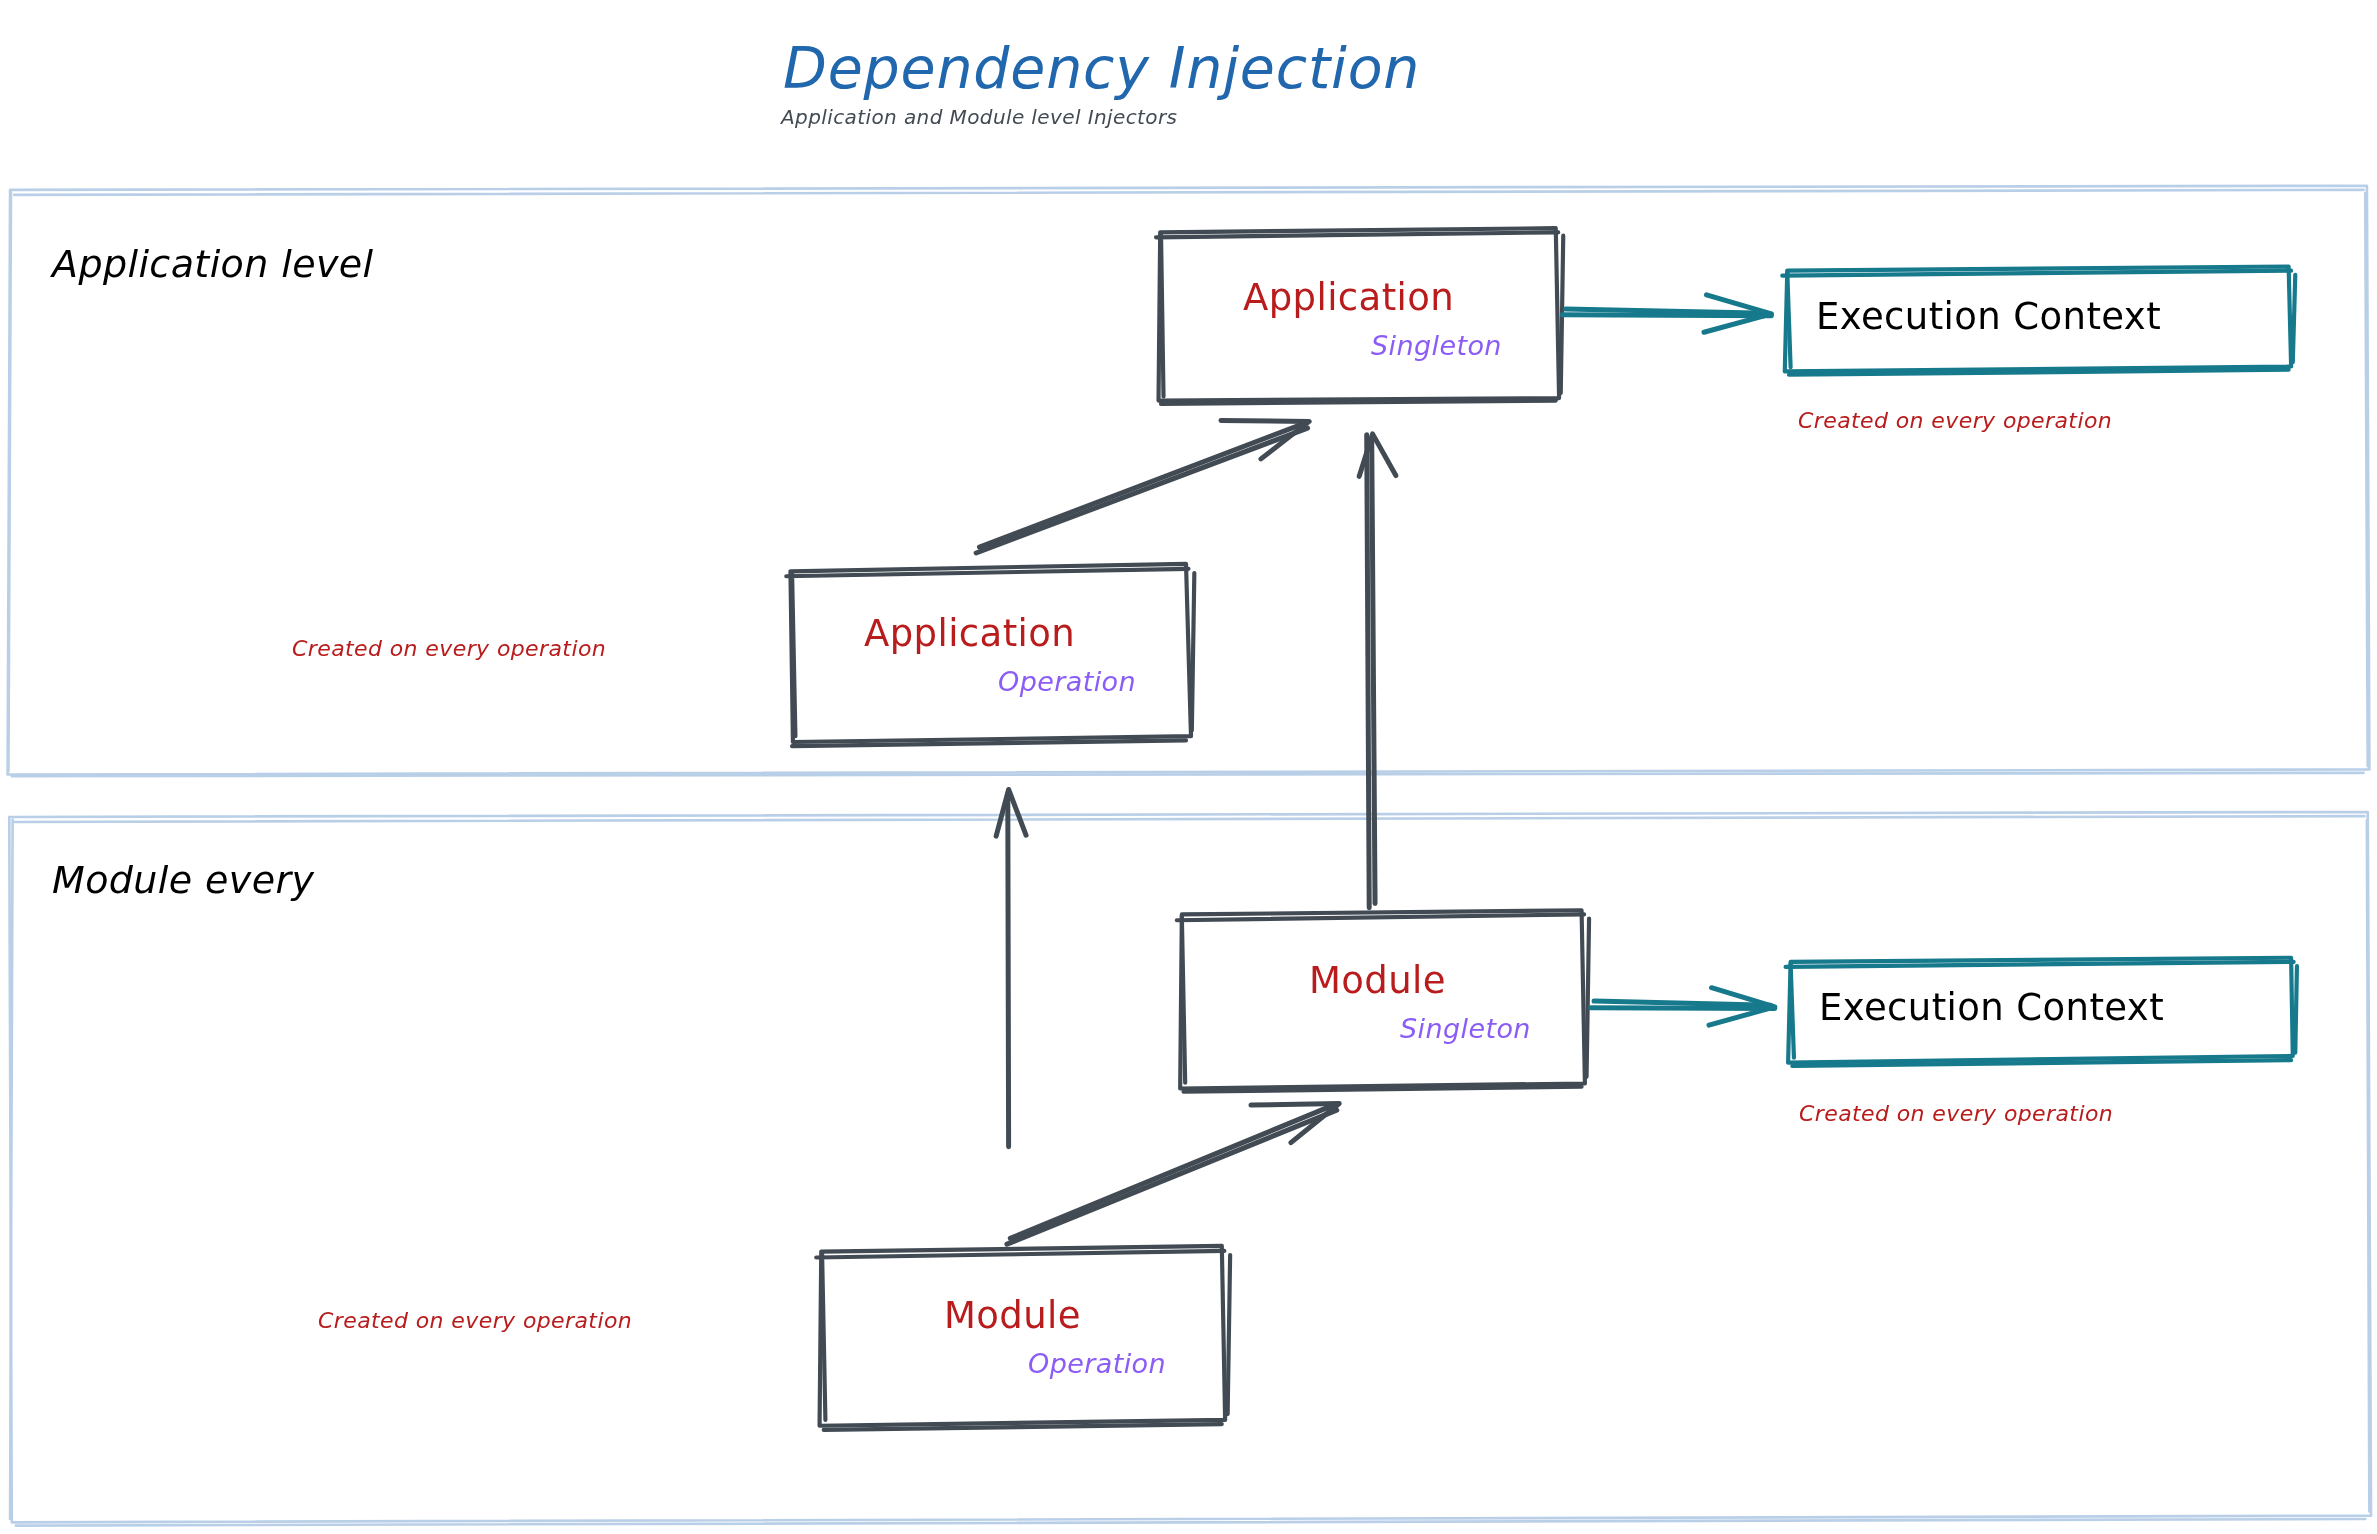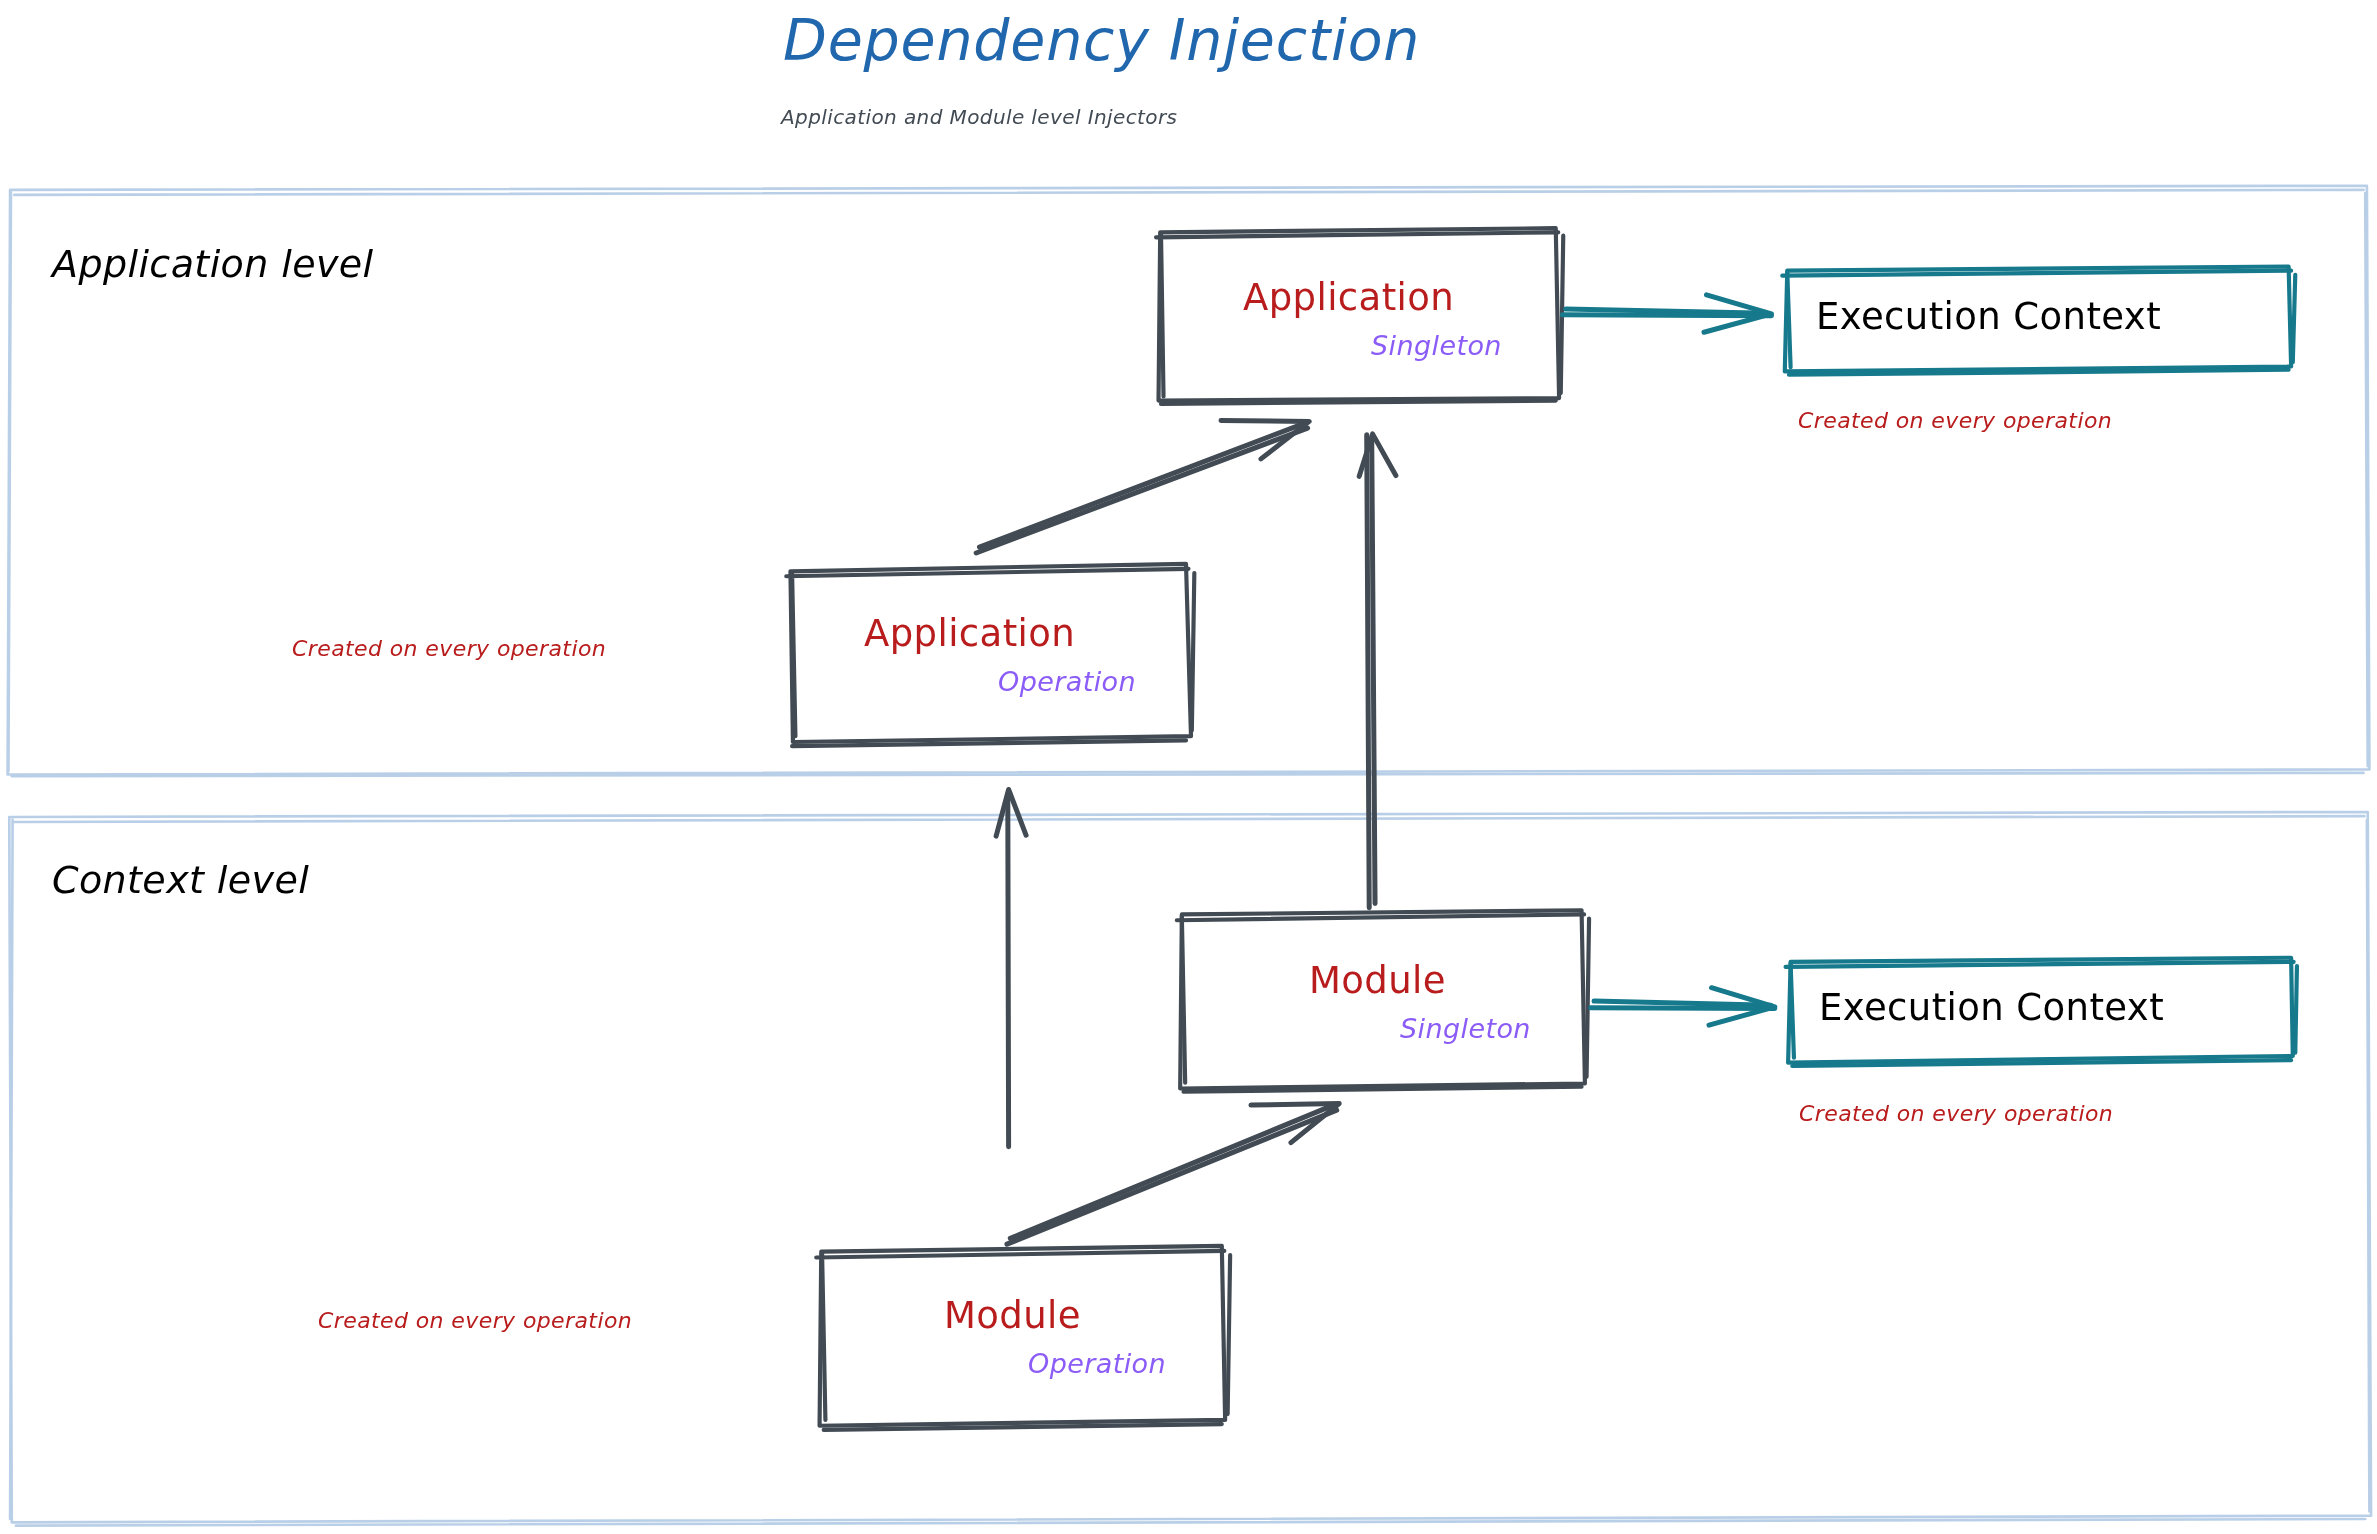--- a/index.html
+++ b/index.html
@@ -26,20 +26,21 @@
     position: absolute;
     white-space: nowrap;
     font-family: "DejaVu Sans", sans-serif;
   }
   .title-main {
     font-size: 57px;
     color: #2167ad;
     font-weight: 400;
     letter-spacing: 0.8px;
     font-style: italic;
+    margin-top: 28px;
   }
   .title-sub {
     font-size: 20px;
     color: #424b54;
     letter-spacing: 0.4px;
     font-style: italic;
   }
   .section-label {
     font-size: 38px;
     color: #000000;
@@ -154,21 +155,21 @@
       <path d="M 1209 1494 L 1605 1333"></path>
       <path d="M 1502 1327 L 1608 1325 L 1550 1372"></path>
     </g>
   </svg>
 
   <div class="txt title-main" style="left:783px; top:6.7px;">Dependency Injection</div>
   <div class="txt title-sub" style="left:781px; top:105px;">Application and Module level Injectors</div>
 
   <div class="txt section-label" style="left:52px; top:242px;">Application level</div>
 
-  <div class="txt section-label" style="left:52px; top:858px;">Context level</div>
+  <div class="txt section-label" style="left:52px; top:858px;">Module every</div>
 
   <div class="node-box" style="left:1160px; top:228px; width:400px; height:175px;">
     <div class="box-title" style="left:83px; top:48px;">Application</div>
     <div class="box-badge" style="left:211px; top:102px;">Singleton</div>
   </div>
 
   <div class="node-box" style="left:791px; top:564px; width:402px; height:179px;">
     <div class="box-title" style="left:73px; top:48px;">Application</div>
     <div class="box-badge" style="left:207px; top:102px;">Operation</div>
   </div>

